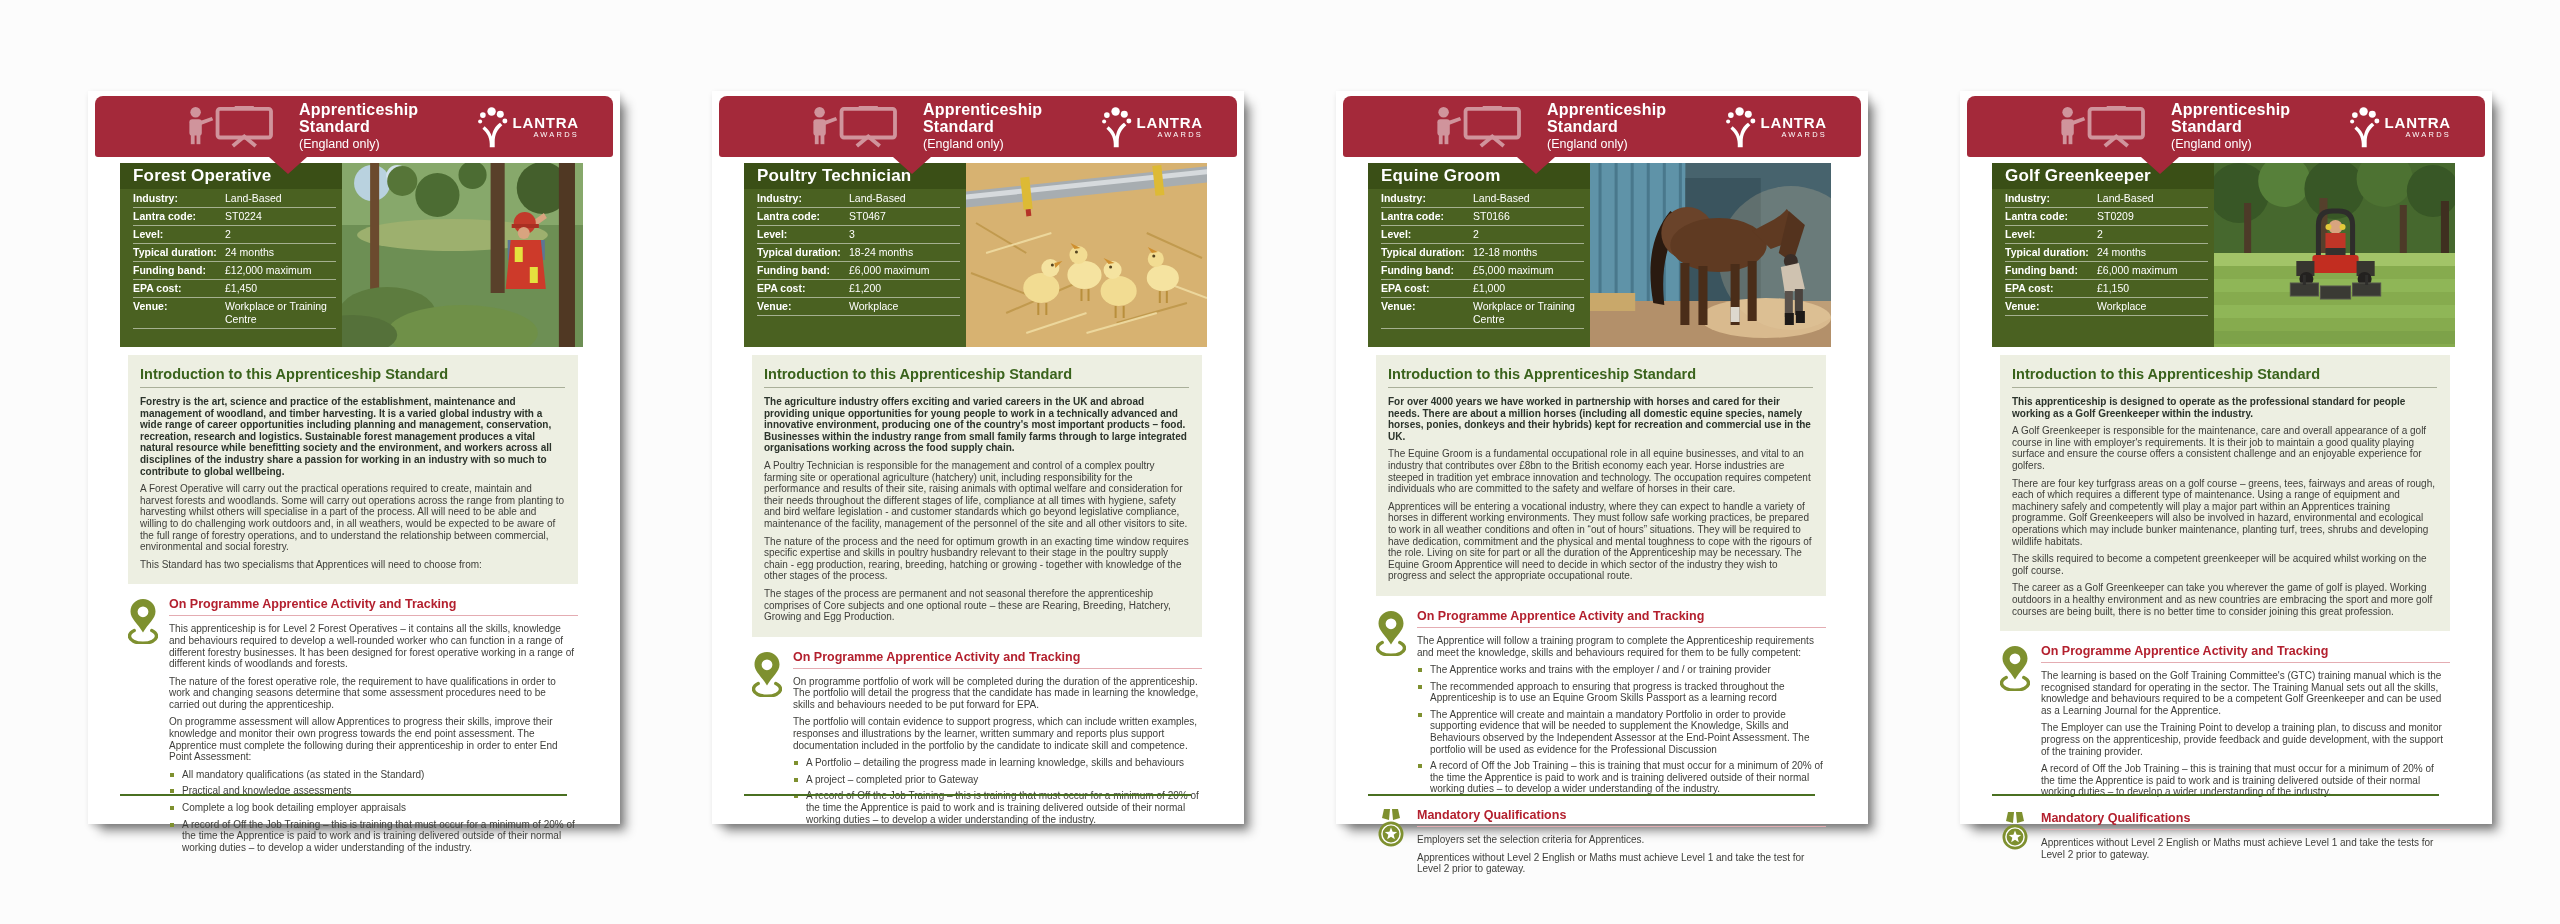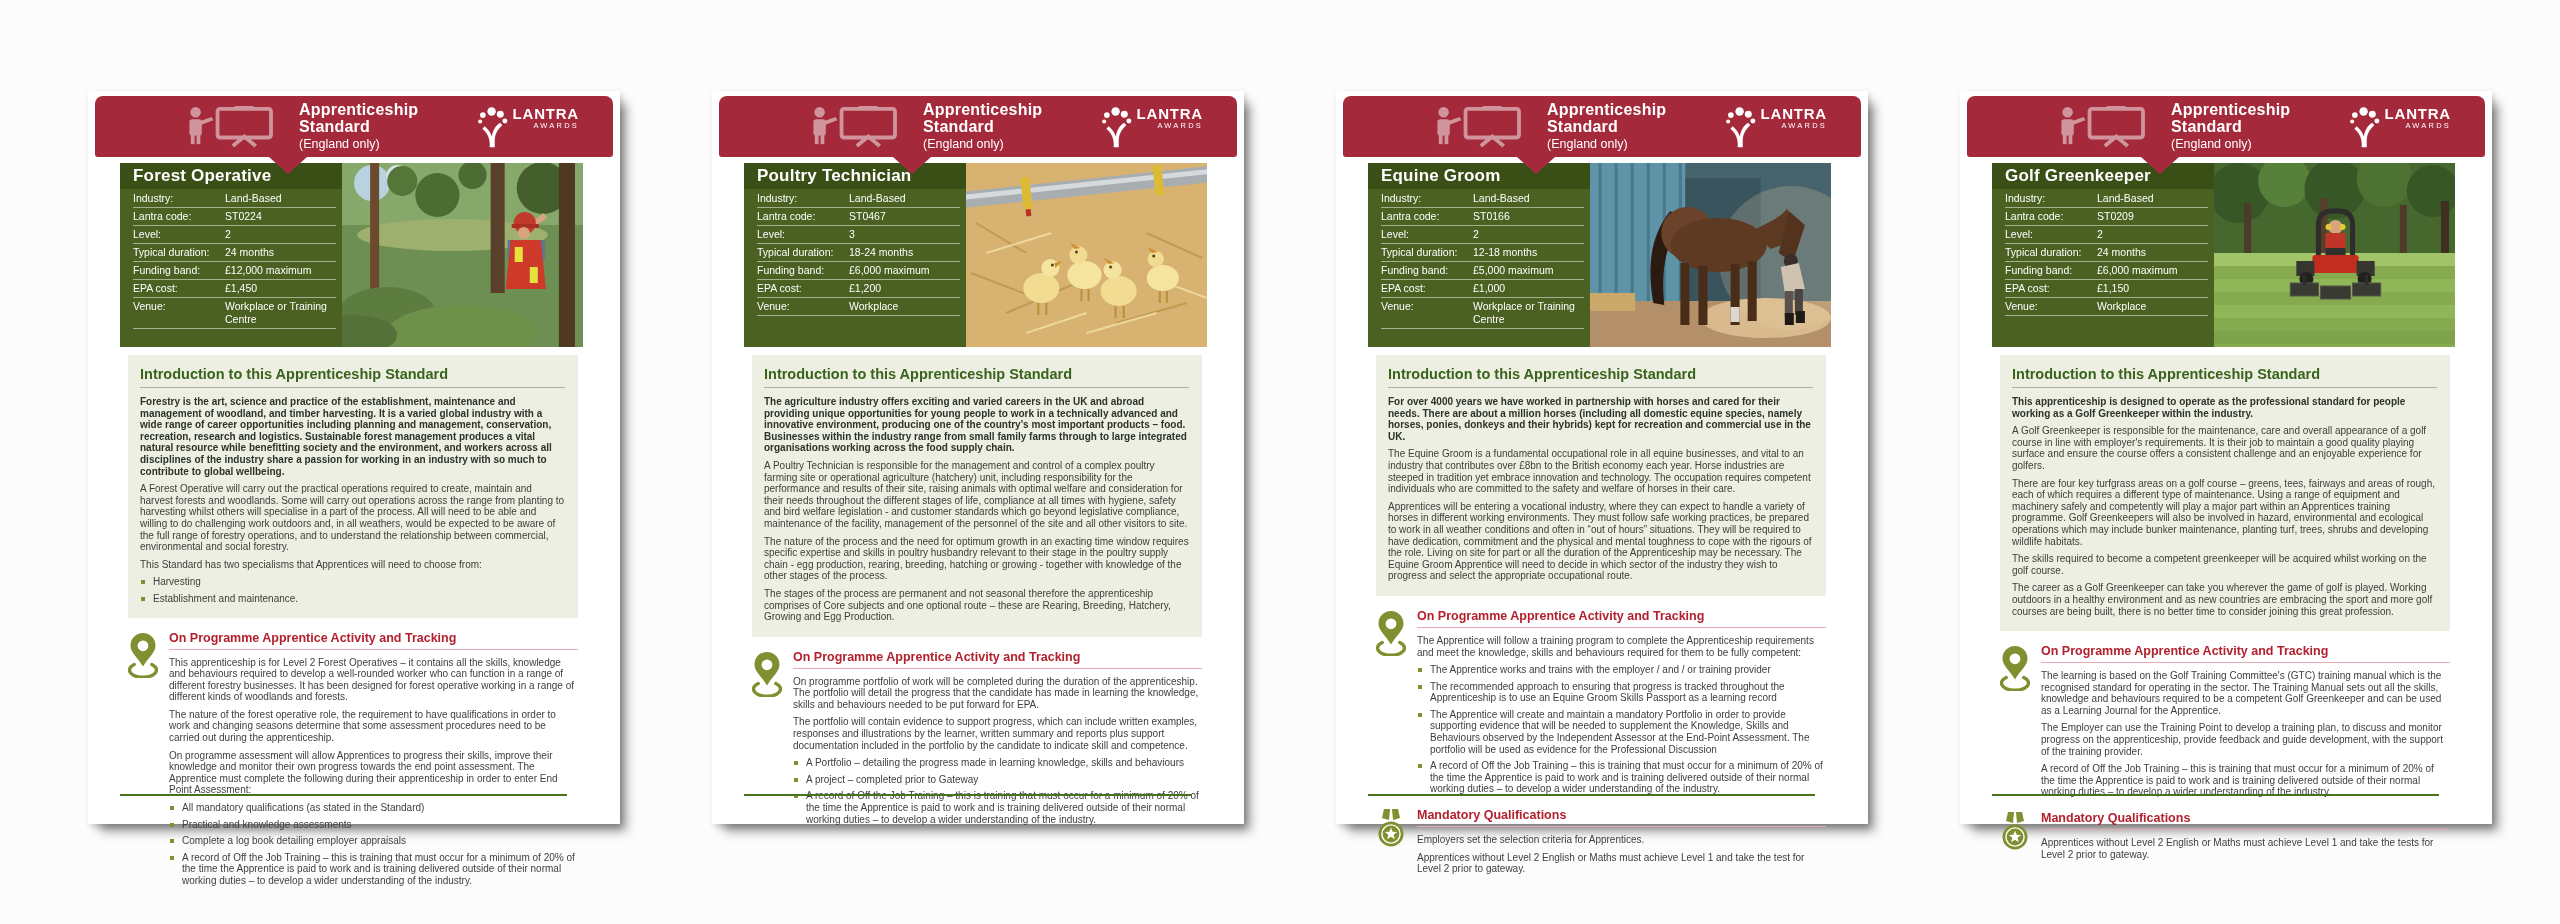--- a/index.html
+++ b/index.html
@@ -18,21 +18,21 @@
   .masthead{
     position:absolute;top:5px;left:7px;right:7px;height:61px;background:#A4293A;
     border-radius:8px 8px 3px 3px;display:flex;align-items:center;
     padding:0 34px 0 78px;box-sizing:border-box;color:#fff;
   }
   .m-icon{flex:0 0 auto;width:112px;height:42px}
   .m-icon svg{width:112px;height:42px;display:block}
   .m-titles{margin-left:14px;line-height:1.05}
   .m-title{font-size:16px;font-weight:bold;letter-spacing:.2px}
   .m-subtitle{font-size:12.5px;margin-top:2px}
-  .logo{margin-left:auto;display:flex;align-items:flex-start}
+  .logo{margin-left:auto;display:flex;align-items:center}
   .logo svg{width:33px;height:42px;display:block}
   .logo-text{margin-left:4px;text-align:right;line-height:1}
   .logo-name{font-size:15px;font-weight:bold;letter-spacing:.8px}
   .logo-sub{font-size:7.5px;letter-spacing:2.2px;margin-top:1px}
   .notch{
     position:absolute;top:66px;left:181px;width:0;height:0;z-index:5;
     border-left:19px solid transparent;border-right:19px solid transparent;
     border-top:17px solid #A4293A;
   }
 
@@ -42,21 +42,21 @@
   .panel-title{
     height:26px;background:#3A4F16;display:flex;align-items:center;
     padding-left:13px;font-size:17px;font-weight:bold;letter-spacing:.2px;
   }
   .info-rows{padding:1px 6px 0 13px}
   .info-row{
     display:flex;align-items:flex-start;padding:2px 0;
     border-bottom:1px solid rgba(255,255,255,.5);
     font-size:10.5px;line-height:13px;
   }
-  .info-label{width:92px;flex:0 0 92px;font-weight:normal}
+  .info-label{width:92px;flex:0 0 92px;font-weight:bold}
   .info-value{flex:1}
   .photo{flex:1;overflow:hidden;background:#888}
   .photo svg{width:100%;height:100%;display:block}
 
   
   .content{position:absolute;top:264px;left:40px;width:450px;box-sizing:border-box}
   .intro{background:#EDEFE2;padding:11px 13px 8px 12px}
   .intro-heading{
     font-size:14.5px;font-weight:bold;color:#3A631C;
     padding-bottom:5px;border-bottom:1px solid #A9AF99;margin-bottom:8px;
@@ -206,24 +206,20 @@
       </svg>
     </div>
   </div>
 
   <div class="content">
     <div class="intro">
       <div class="intro-heading">Introduction to this Apprenticeship Standard</div>
       <p class="lead">Forestry is the art, science and practice of the establishment, maintenance and management of woodland, and timber harvesting. It is a varied global industry with a wide range of career opportunities including planning and management, conservation, recreation, research and logistics. Sustainable forest management produces a vital natural resource while benefitting society and the environment, and workers across all disciplines of the industry share a passion for working in an industry with so much to contribute to global wellbeing.</p>
       <p>A Forest Operative will carry out the practical operations required to create, maintain and harvest forests and woodlands. Some will carry out operations across the range from planting to harvesting whilst others will specialise in a part of the process. All will need to be able and willing to do challenging work outdoors and, in all weathers, would be expected to be aware of the full range of forestry operations, and to understand the relationship between commercial, environmental and social forestry.</p>
       <p>This Standard has two specialisms that Apprentices will need to choose from:</p>
-      <ul class="bullets">
-        <li>Harvesting</li>
-        <li>Establishment and maintenance.</li>
-      </ul>
     </div>
     <div class="section">
       <span class="sec-icon">
           <svg width="30" height="46" viewBox="0 0 30 46">
             <use href="#pin-icon"></use>
           </svg>
         </span>
       <div class="sec-heading">On Programme Apprentice Activity and Tracking</div>
       <p>This apprenticeship is for Level 2 Forest Operatives – it contains all the skills, knowledge and behaviours required to develop a well-rounded worker who can function in a range of different forestry businesses. It has been designed for forest operative working in a range of different kinds of woodlands and forests.</p>
       <p>The nature of the forest operative role, the requirement to have qualifications in order to work and changing seasons determine that some assessment procedures need to be carried out during the apprenticeship.</p>

